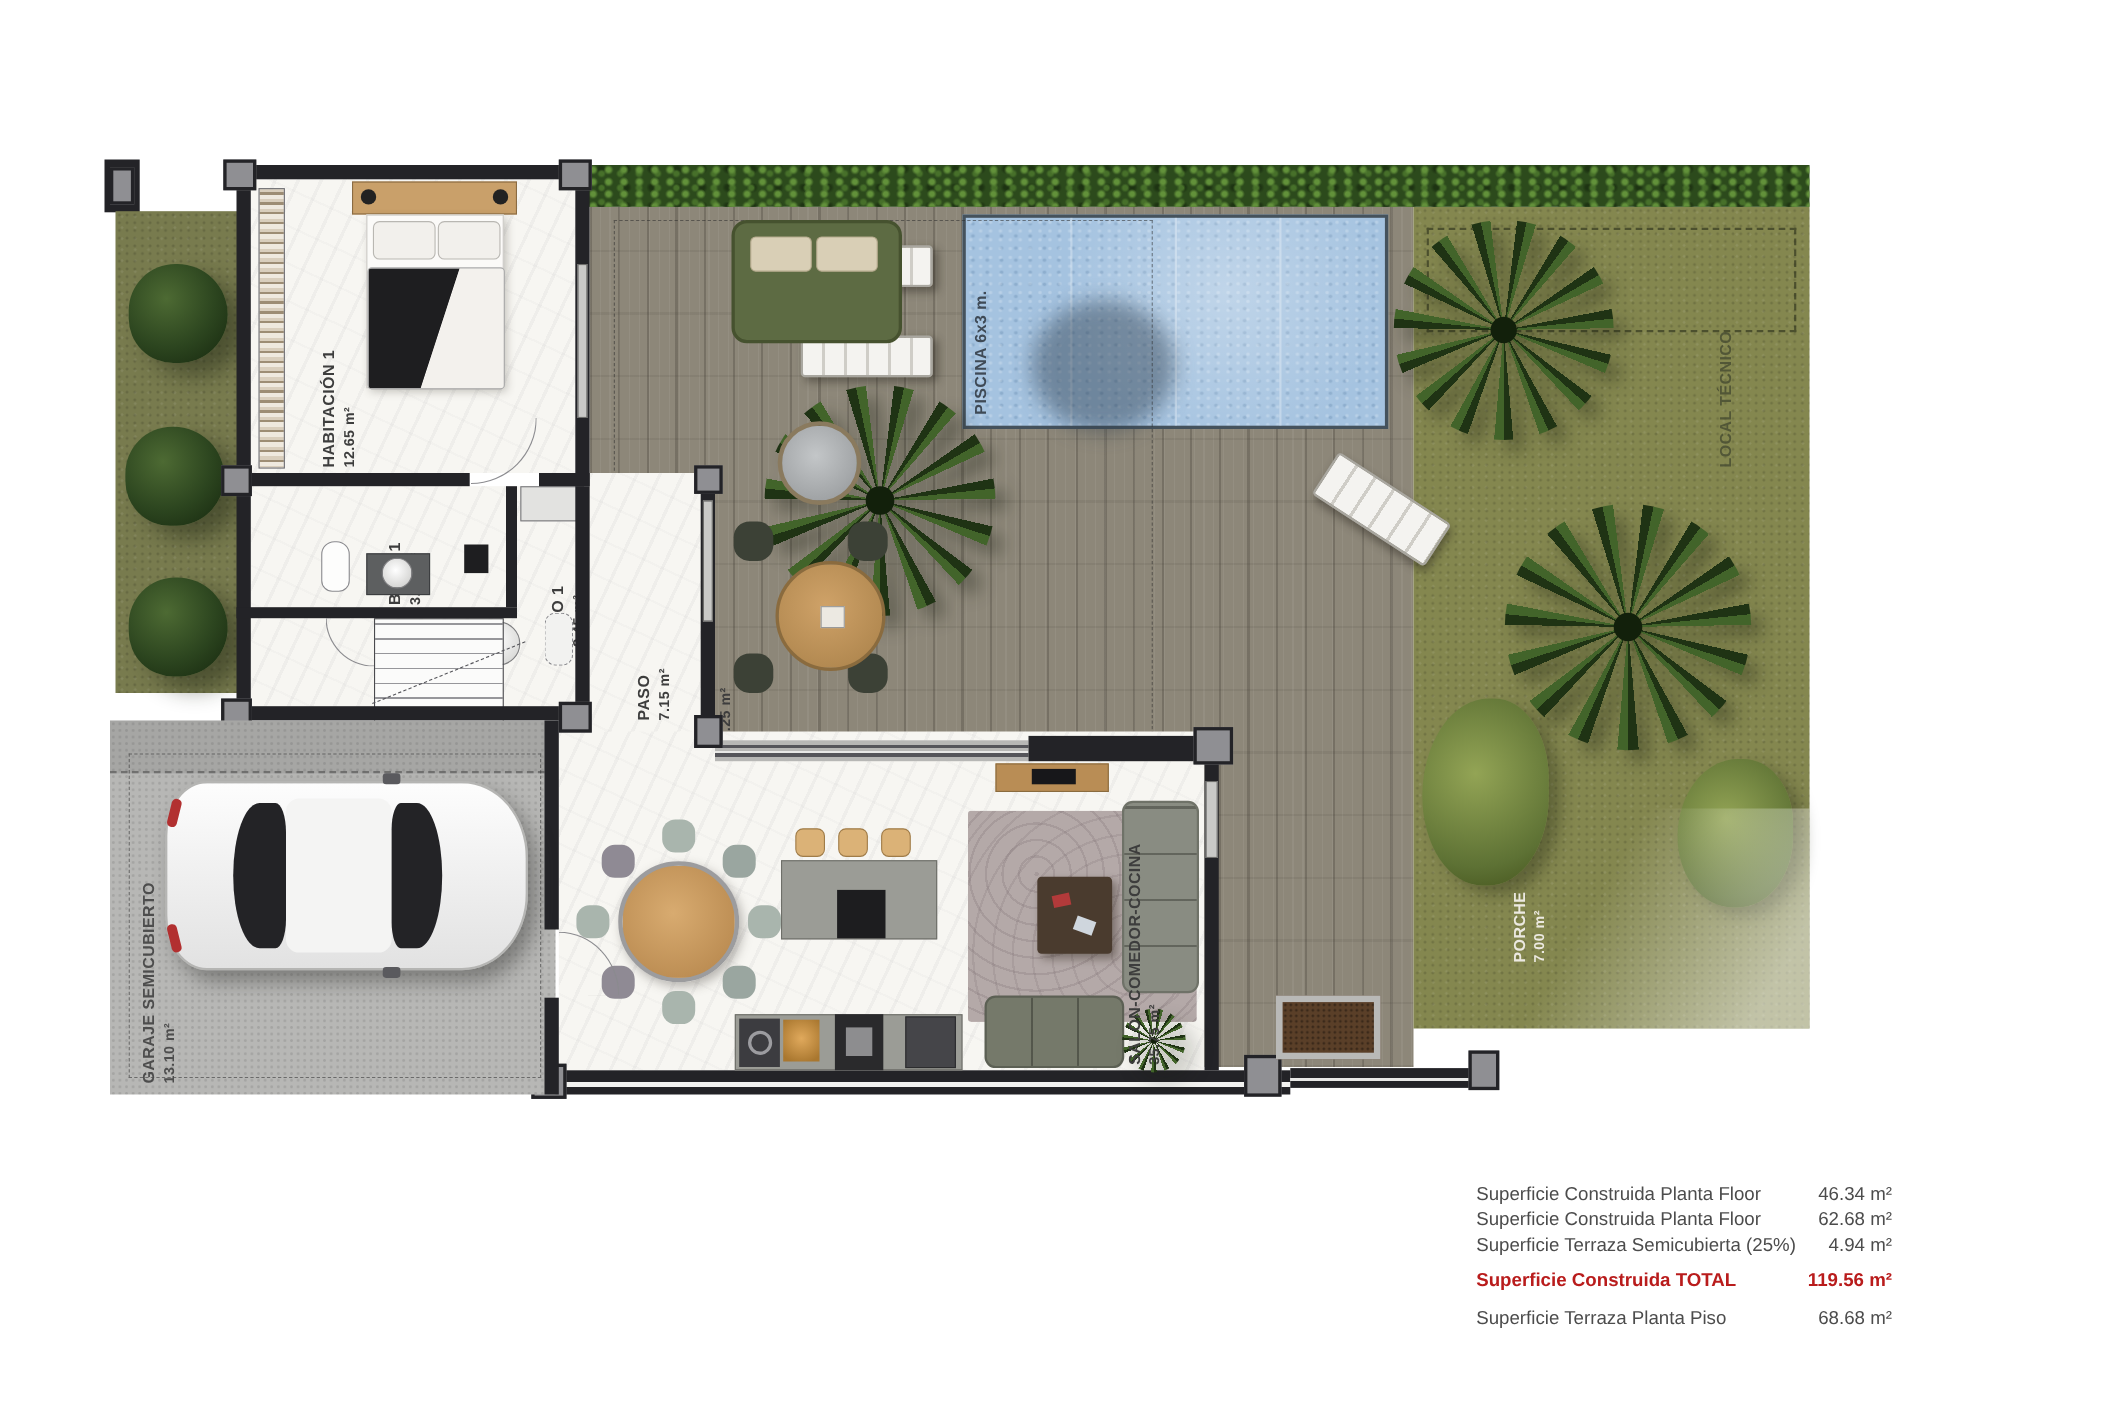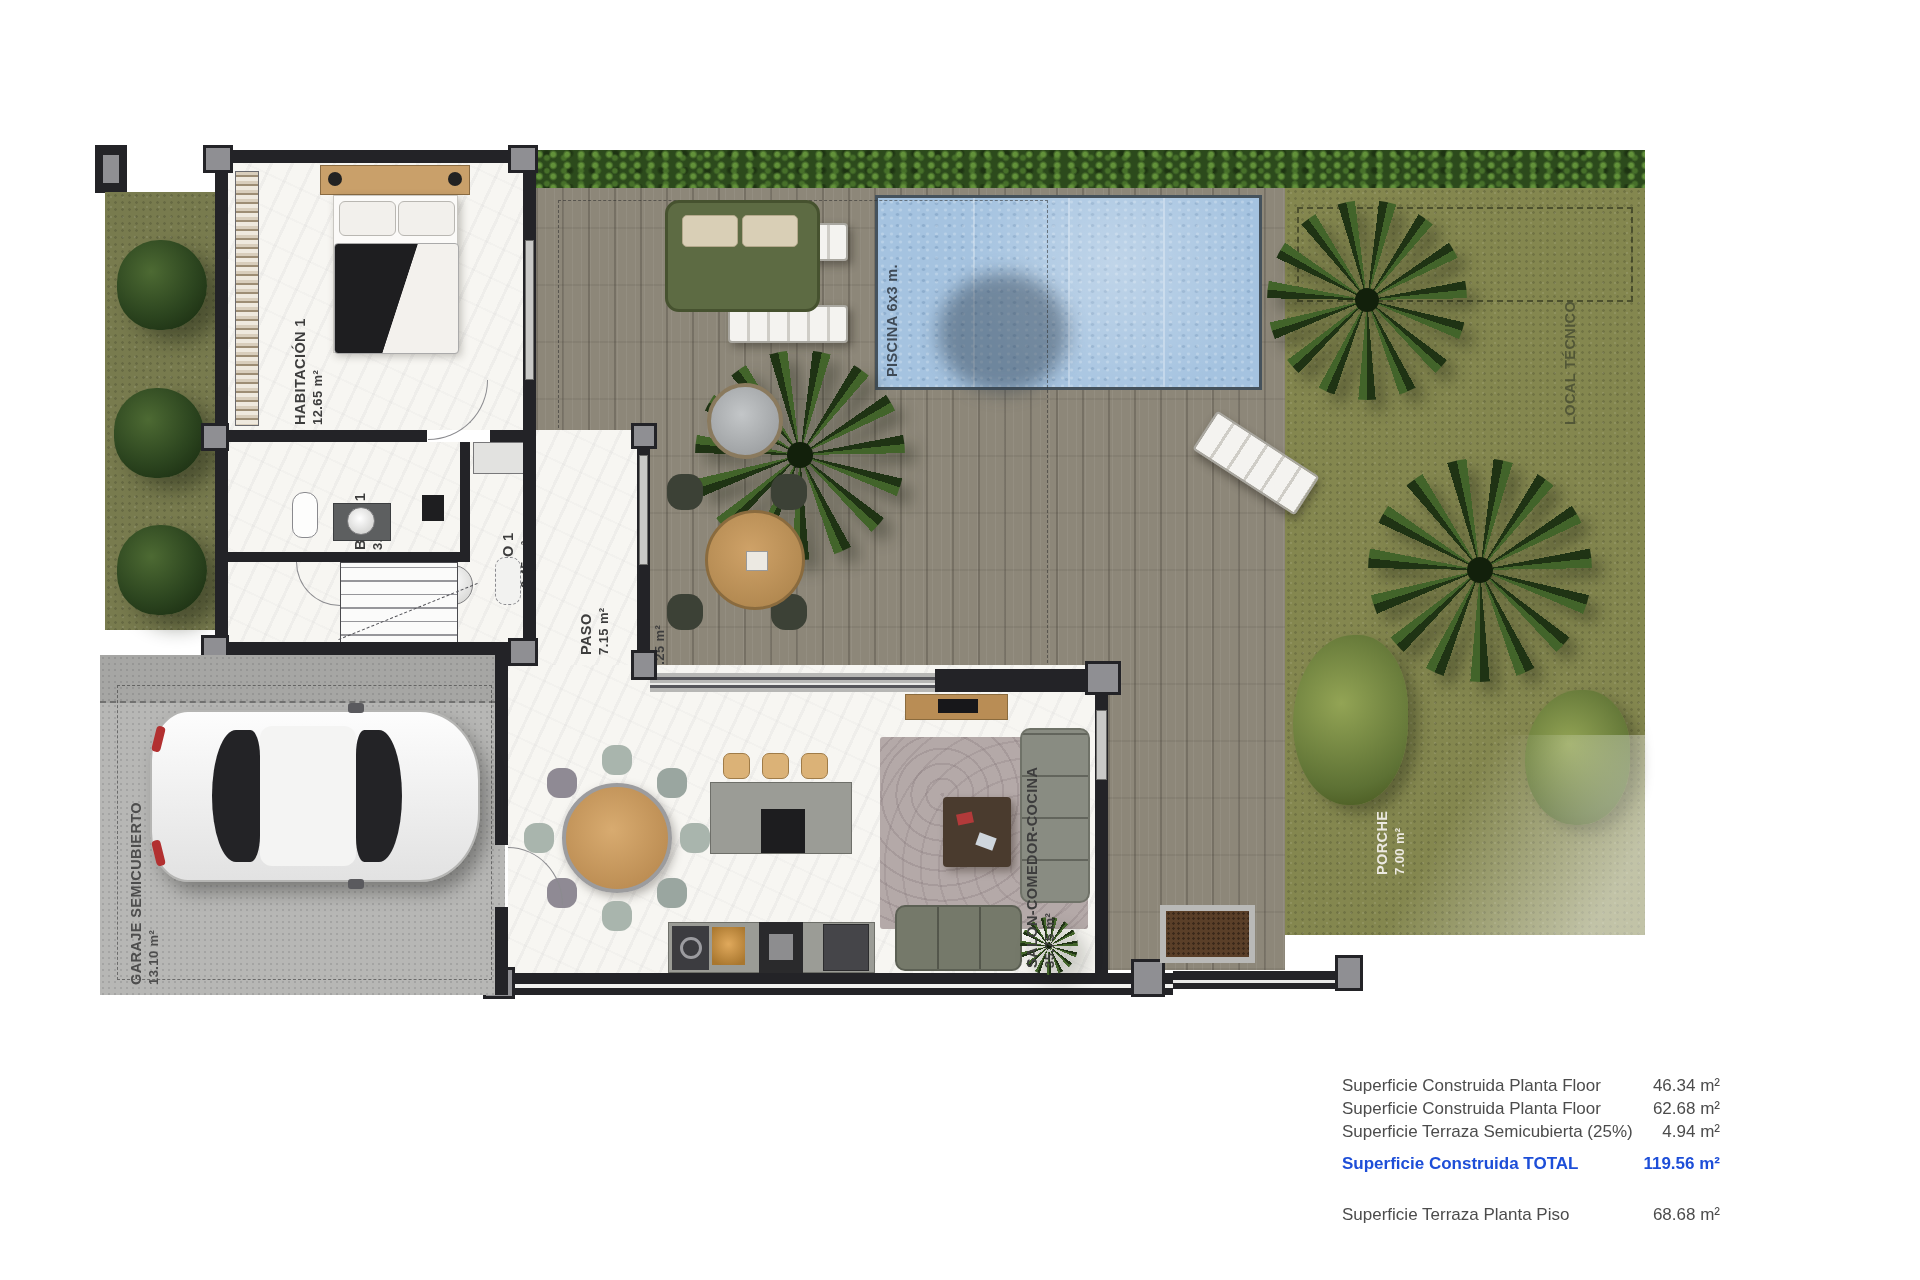--- a/index.html
+++ b/index.html
@@ -76,22 +76,22 @@
       repeating-radial-gradient(circle at 72% 68%, rgba(110,95,100,.16) 0 2px, transparent 2px 18px);
     border-radius:3px;}
   .gray-sofa{background:#898c82;border:2px solid #6f7268;border-radius:10px;
     background-image:repeating-linear-gradient(0deg, transparent 0 40px, rgba(60,62,55,.5) 40px 42px);box-sizing:border-box;}
   .gray-sofa2{background:#75796a;border:2px solid #5c6054;border-radius:10px;
     background-image:repeating-linear-gradient(90deg, transparent 0 40px, rgba(50,52,45,.5) 40px 42px);box-sizing:border-box;}
 
   
   #summary{left:1342px;top:1074px;width:378px;font-size:17px;color:#4c4c4c;}
   .srow{display:flex;justify-content:space-between;line-height:23px;}
-  .srow.total{font-weight:bold;color:#1d4ed8;margin-top:9px;}
-  .srow.extra{margin-top:28px;gap:16px;}
+  .srow.total{font-weight:bold;color:#b91c1c;margin-top:9px;}
+  .srow.extra{margin-top:12px;gap:16px;}
 </style>
 </head>
 <body>
 
 <div id="stage">
 
   <div id="plan" class="abs">
 
     <div class="abs wall" style="left:0;top:0;width:32px;height:48px;"></div>
     <div class="abs pillar" style="left:5px;top:7px;width:22px;height:34px;"></div>

